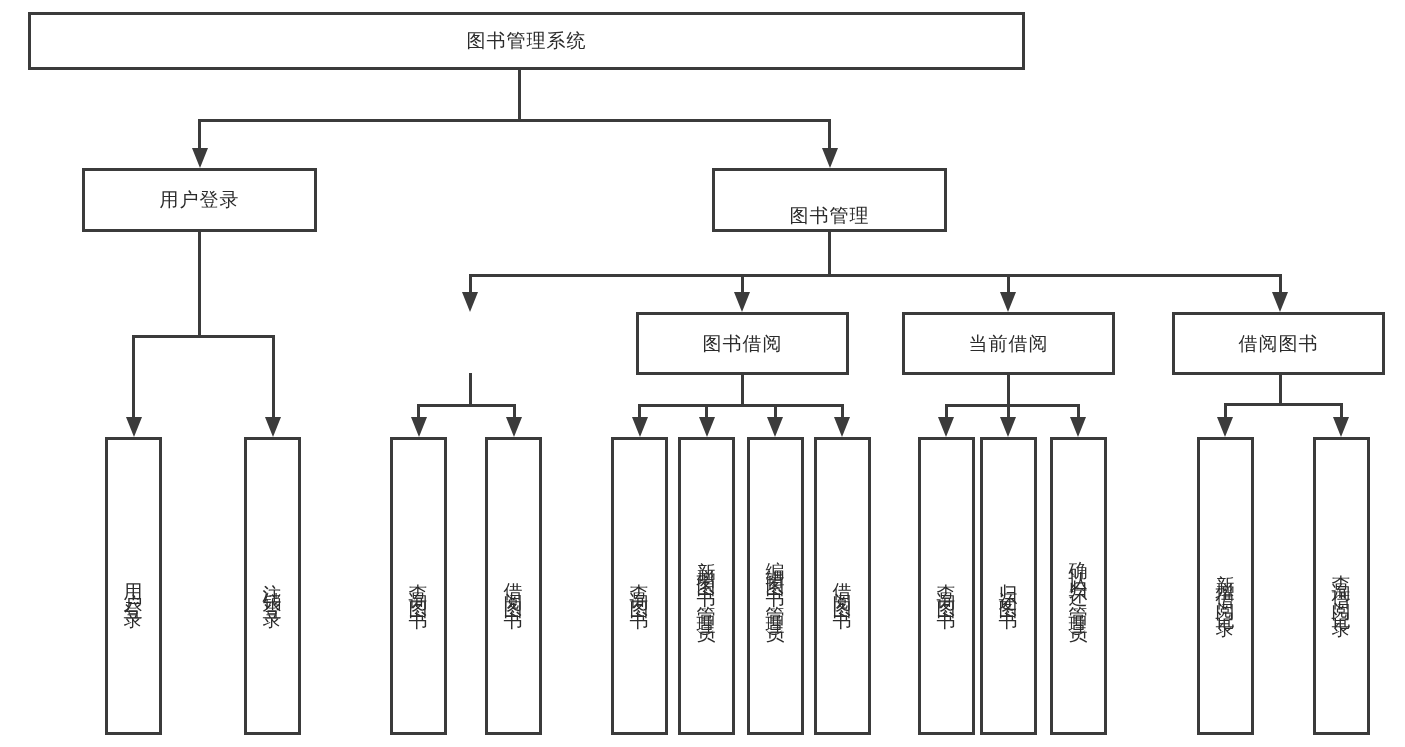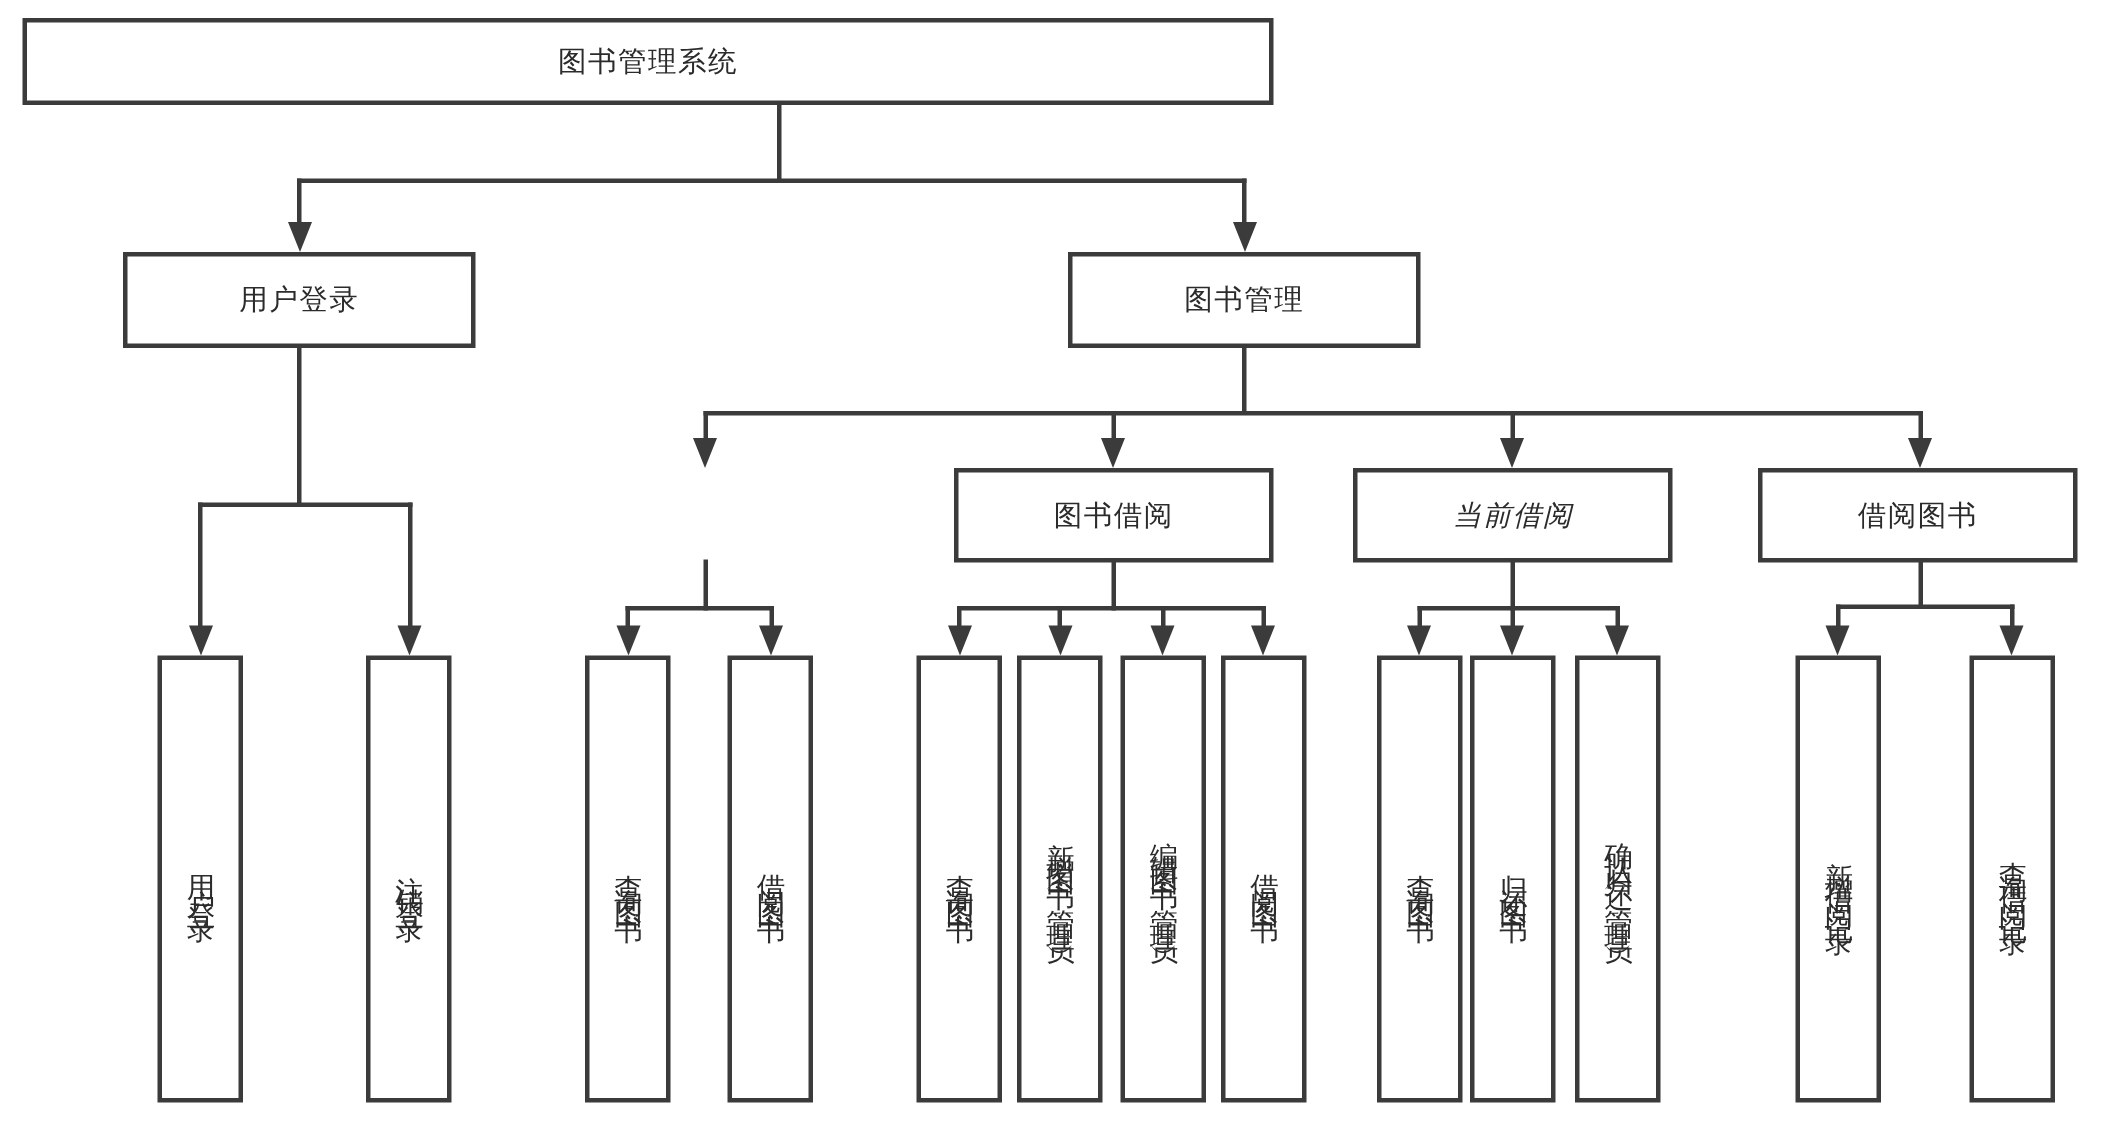--- a/index.html
+++ b/index.html
@@ -54,35 +54,35 @@
     color: #b5b5b5;
     white-space: nowrap;
     z-index: 5;
   }
 </style>
 </head>
 <body>
 
 <div class="canvas">
 
-  <div class="node h-node" style="left:15px; top:12px; width:834px; height:58px;align-items:center;">
+  <div class="node h-node" style="left:28px; top:12px; width:997px; height:58px;align-items:center;">
     <span>图书管理系统</span>
   </div>
 
   <div class="node h-node" style="left:82px; top:168px; width:235px; height:64px;">
     <span>用户登录</span>
   </div>
-  <div class="node h-node" style="left:712px; top:168px; width:235px; height:64px;">
+  <div class="node h-node" style="left:712px; top:168px; width:235px; height:64px;align-items:flex-end;">
     <span>图书管理</span>
   </div>
 
   <div class="node h-node" style="left:636px; top:312px; width:213px; height:63px;">
     <span>图书借阅</span>
   </div>
-  <div class="node h-node" style="left:902px; top:312px; width:213px; height:63px;font-style:italic;">
+  <div class="node h-node" style="left:902px; top:312px; width:213px; height:63px;">
     <span>当前借阅</span>
   </div>
   <div class="node h-node" style="left:1172px; top:312px; width:213px; height:63px;">
     <span>借阅图书</span>
   </div>
 
   <div class="node leaf" style="left:105px; top:437px; width:57px; height:298px;">
     <span>用户登录</span>
   </div>
   <div class="node leaf" style="left:244px; top:437px; width:57px; height:298px;">

